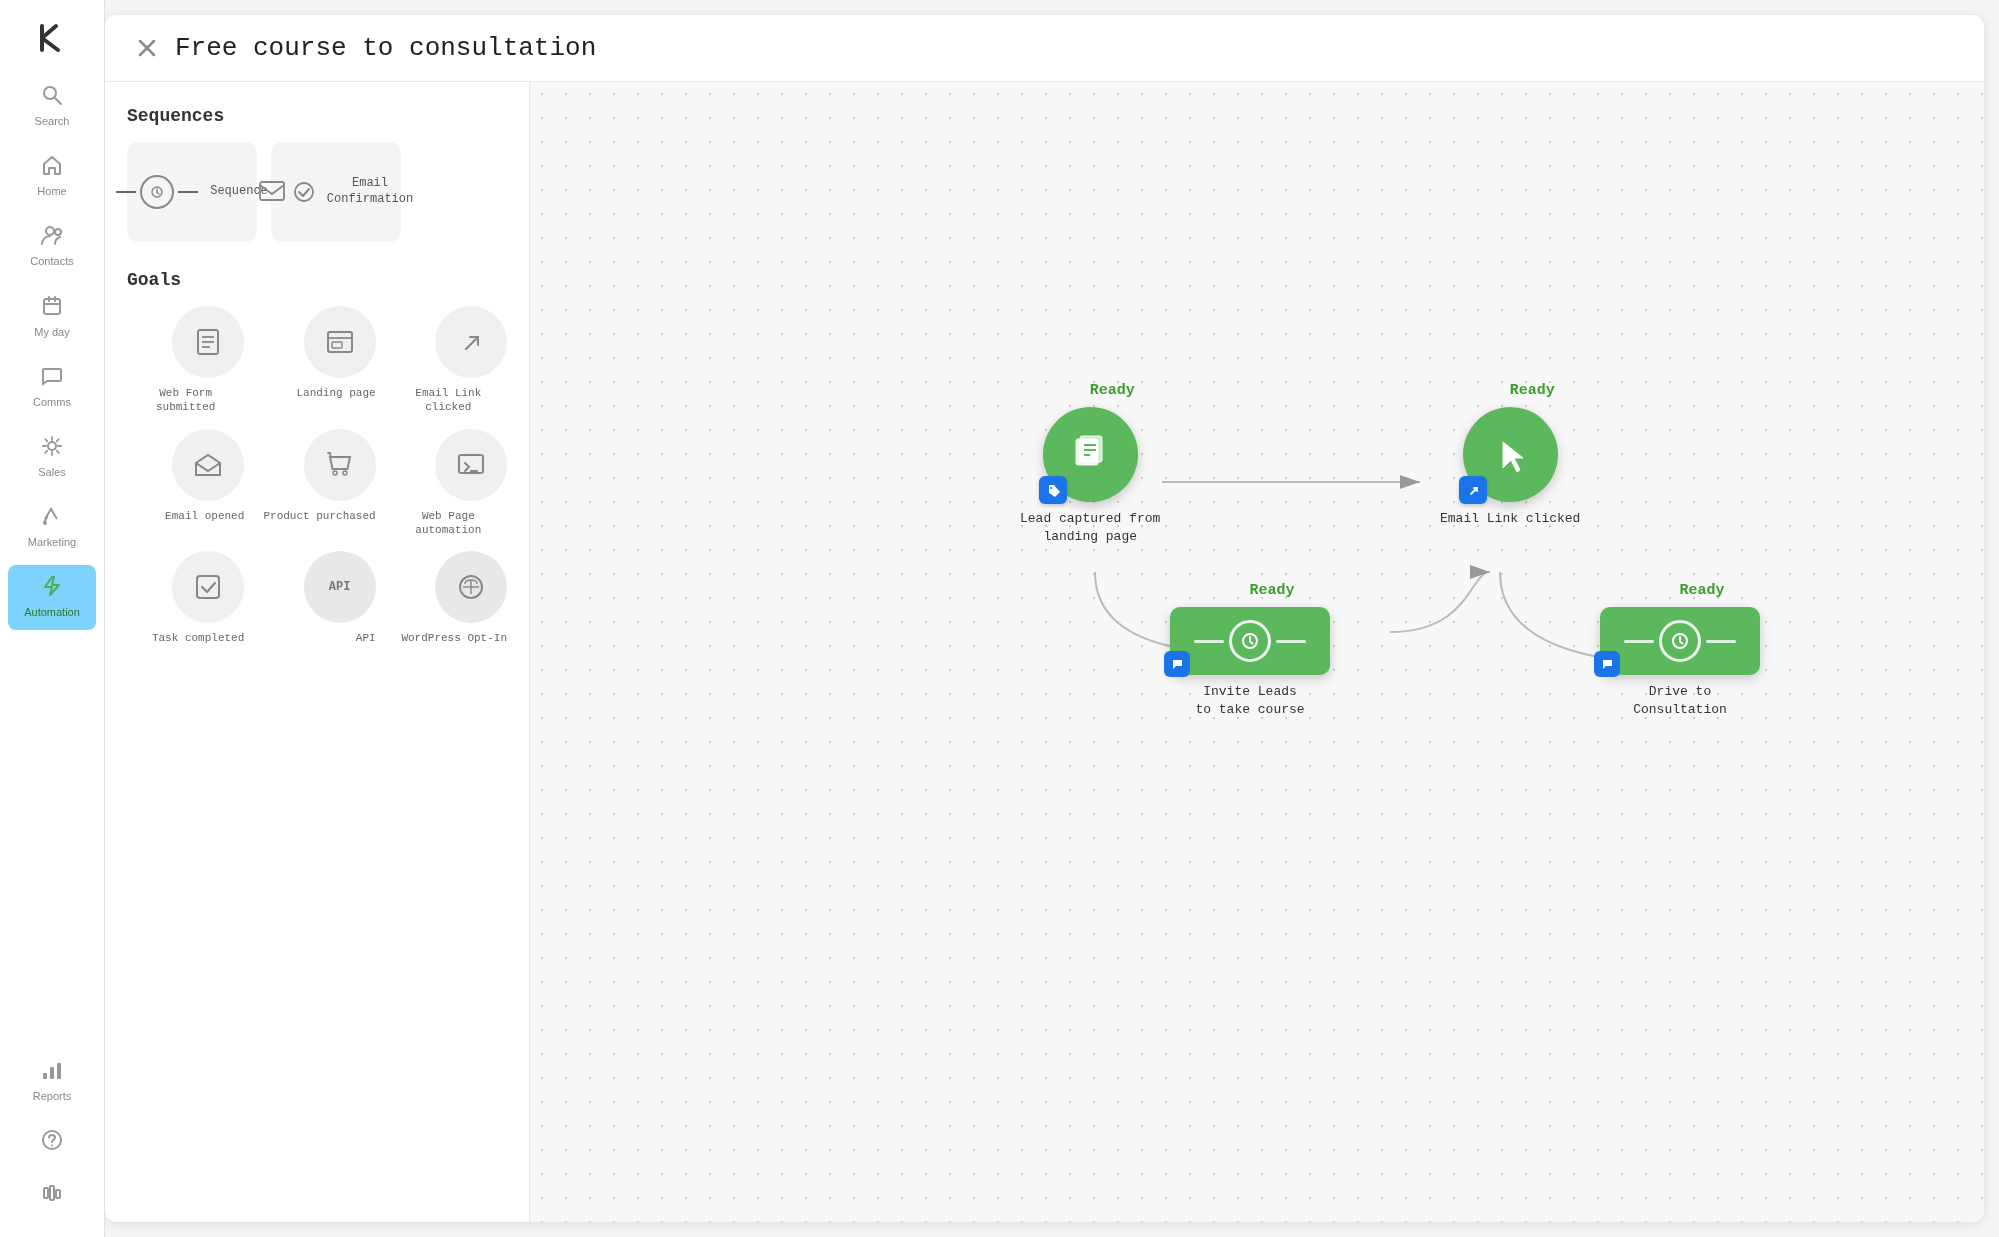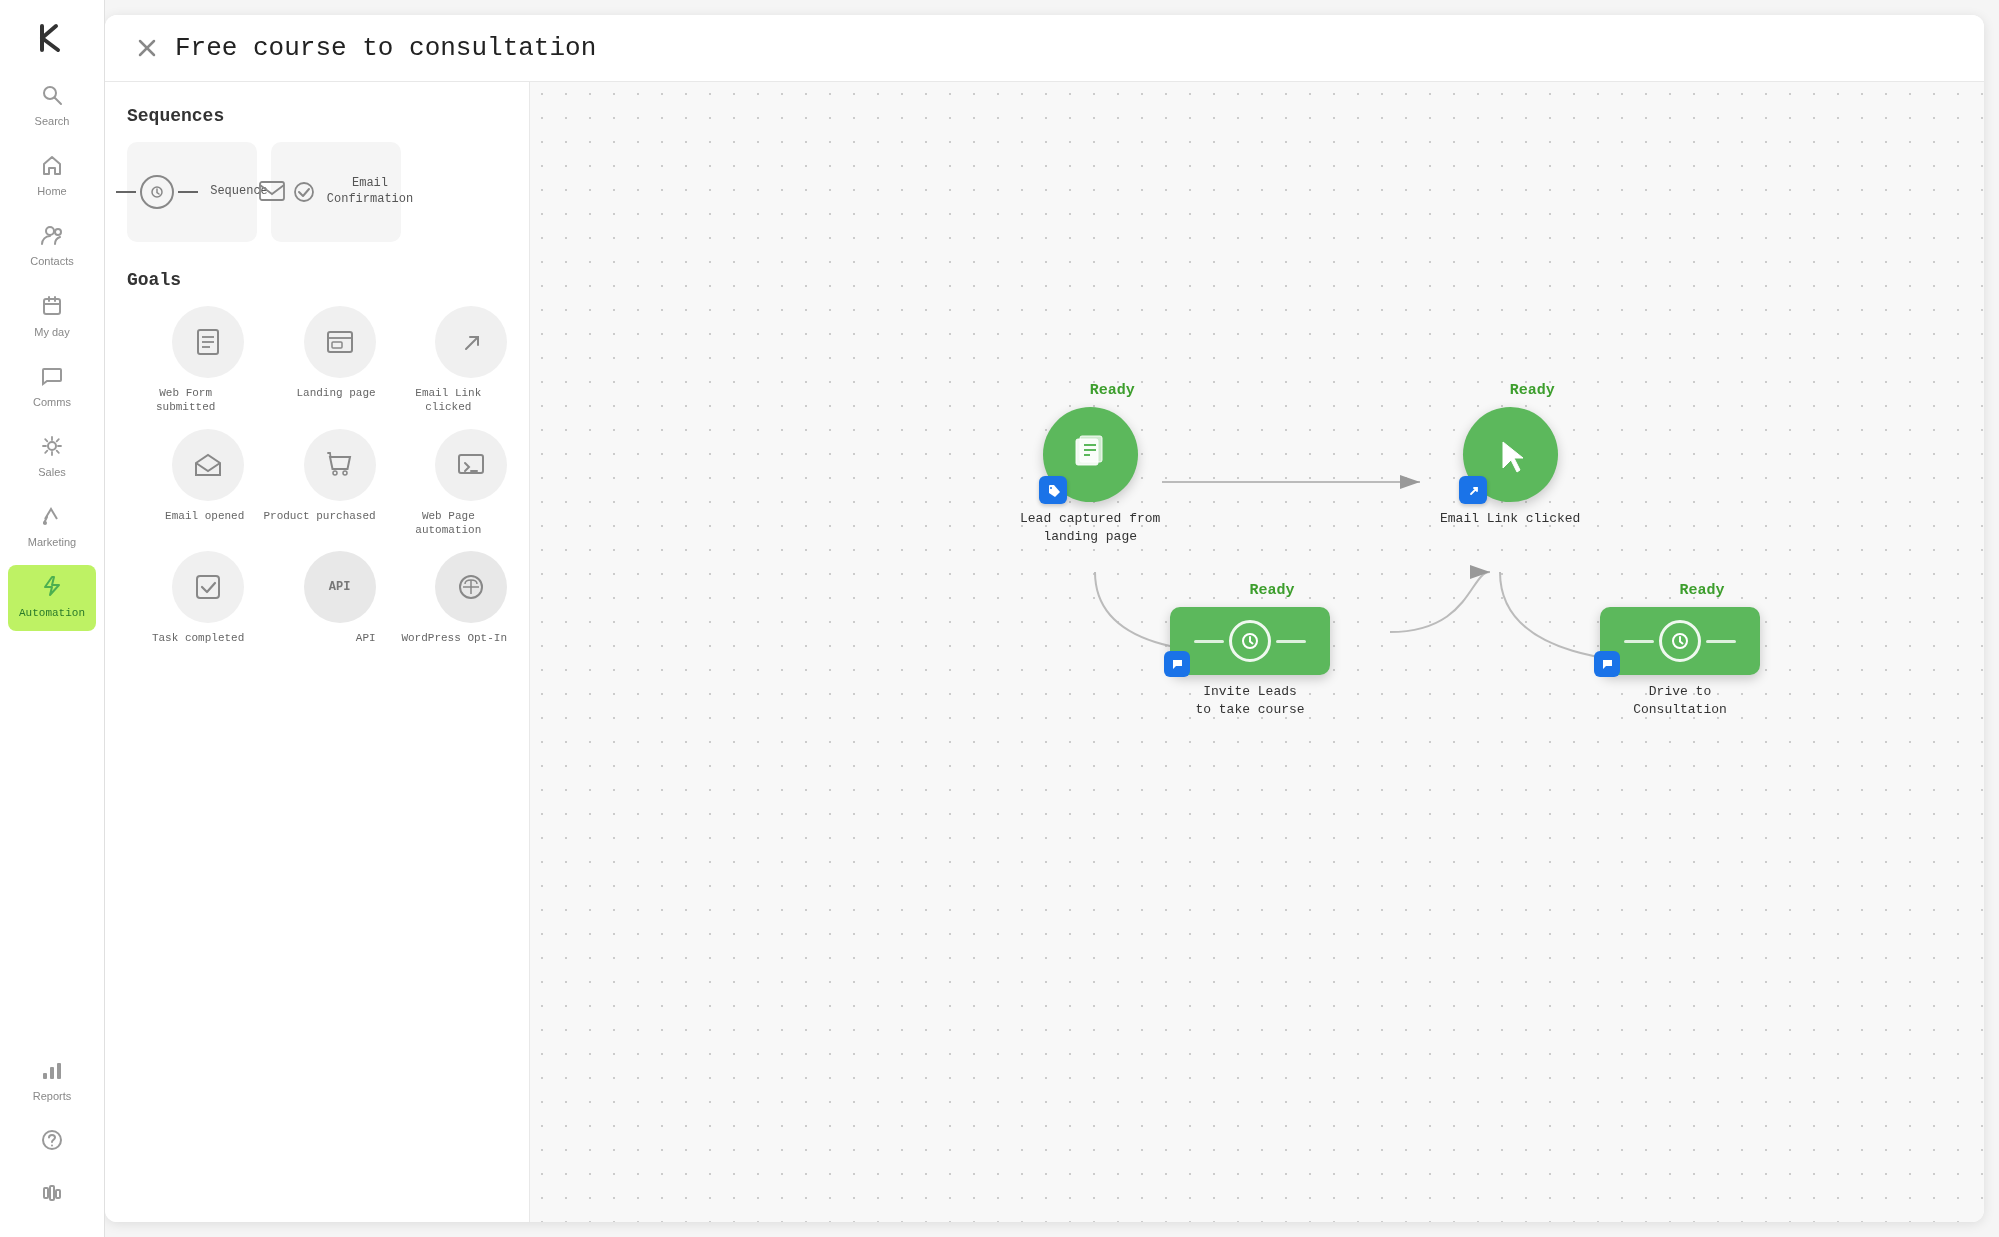--- a/index.html
+++ b/index.html
@@ -20,21 +20,21 @@
     .sidebar-logo {
       width: 40px; height: 40px;
       display: flex; align-items: center; justify-content: center;
       margin-bottom: 10px;
     }
     .sidebar-item {
       display: flex; flex-direction: column; align-items: center;
       gap: 4px; padding: 10px 8px; border-radius: 8px;
       cursor: pointer; width: 88px; text-decoration: none;
     }
-    .sidebar-item.active { background: #bef264; font-family: Liberation Mono, monospace; }
+    .sidebar-item.active { background: #7dd3fc; }
     .sidebar-item-label {
       font-size: 11px; color: #888; text-align: center; line-height: 1.2;
     }
     .sidebar-item.active .sidebar-item-label { color: #2a7a2a; }
     .sidebar-icon { font-size: 20px; color: #999; }
     .sidebar-item.active .sidebar-icon { color: #4caf50; }
     .sidebar-bottom { margin-top: auto; display: flex; flex-direction: column; align-items: flex-end; gap: 6px; }
 
     
     .main {

